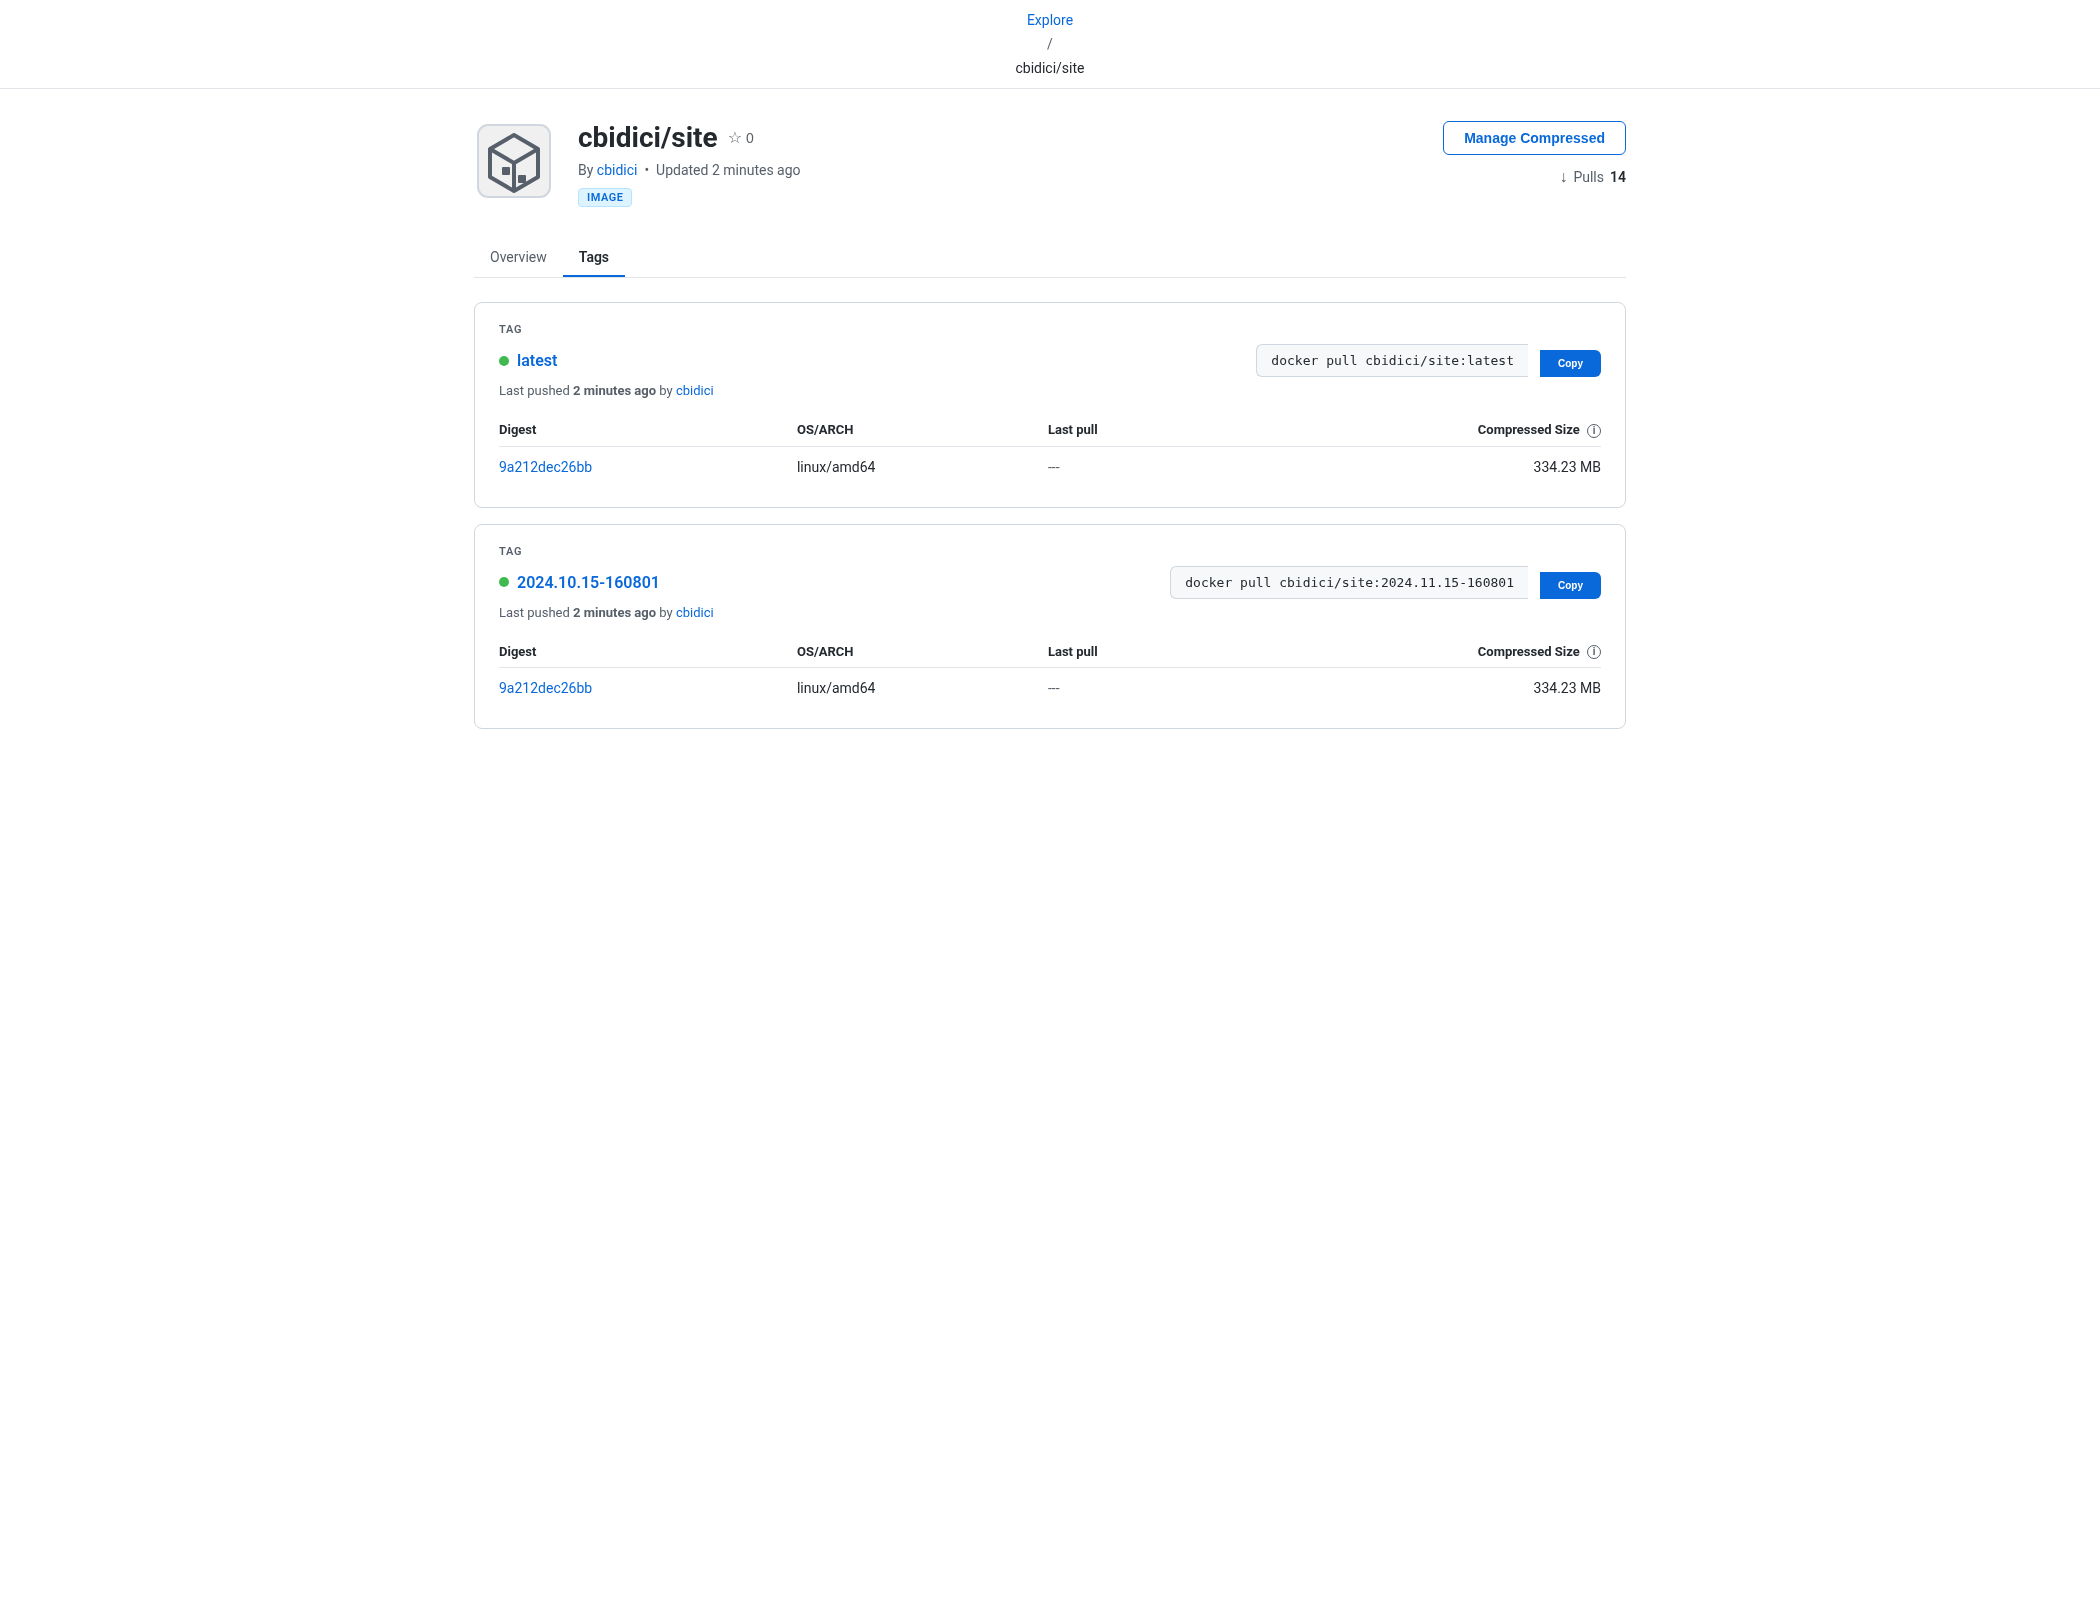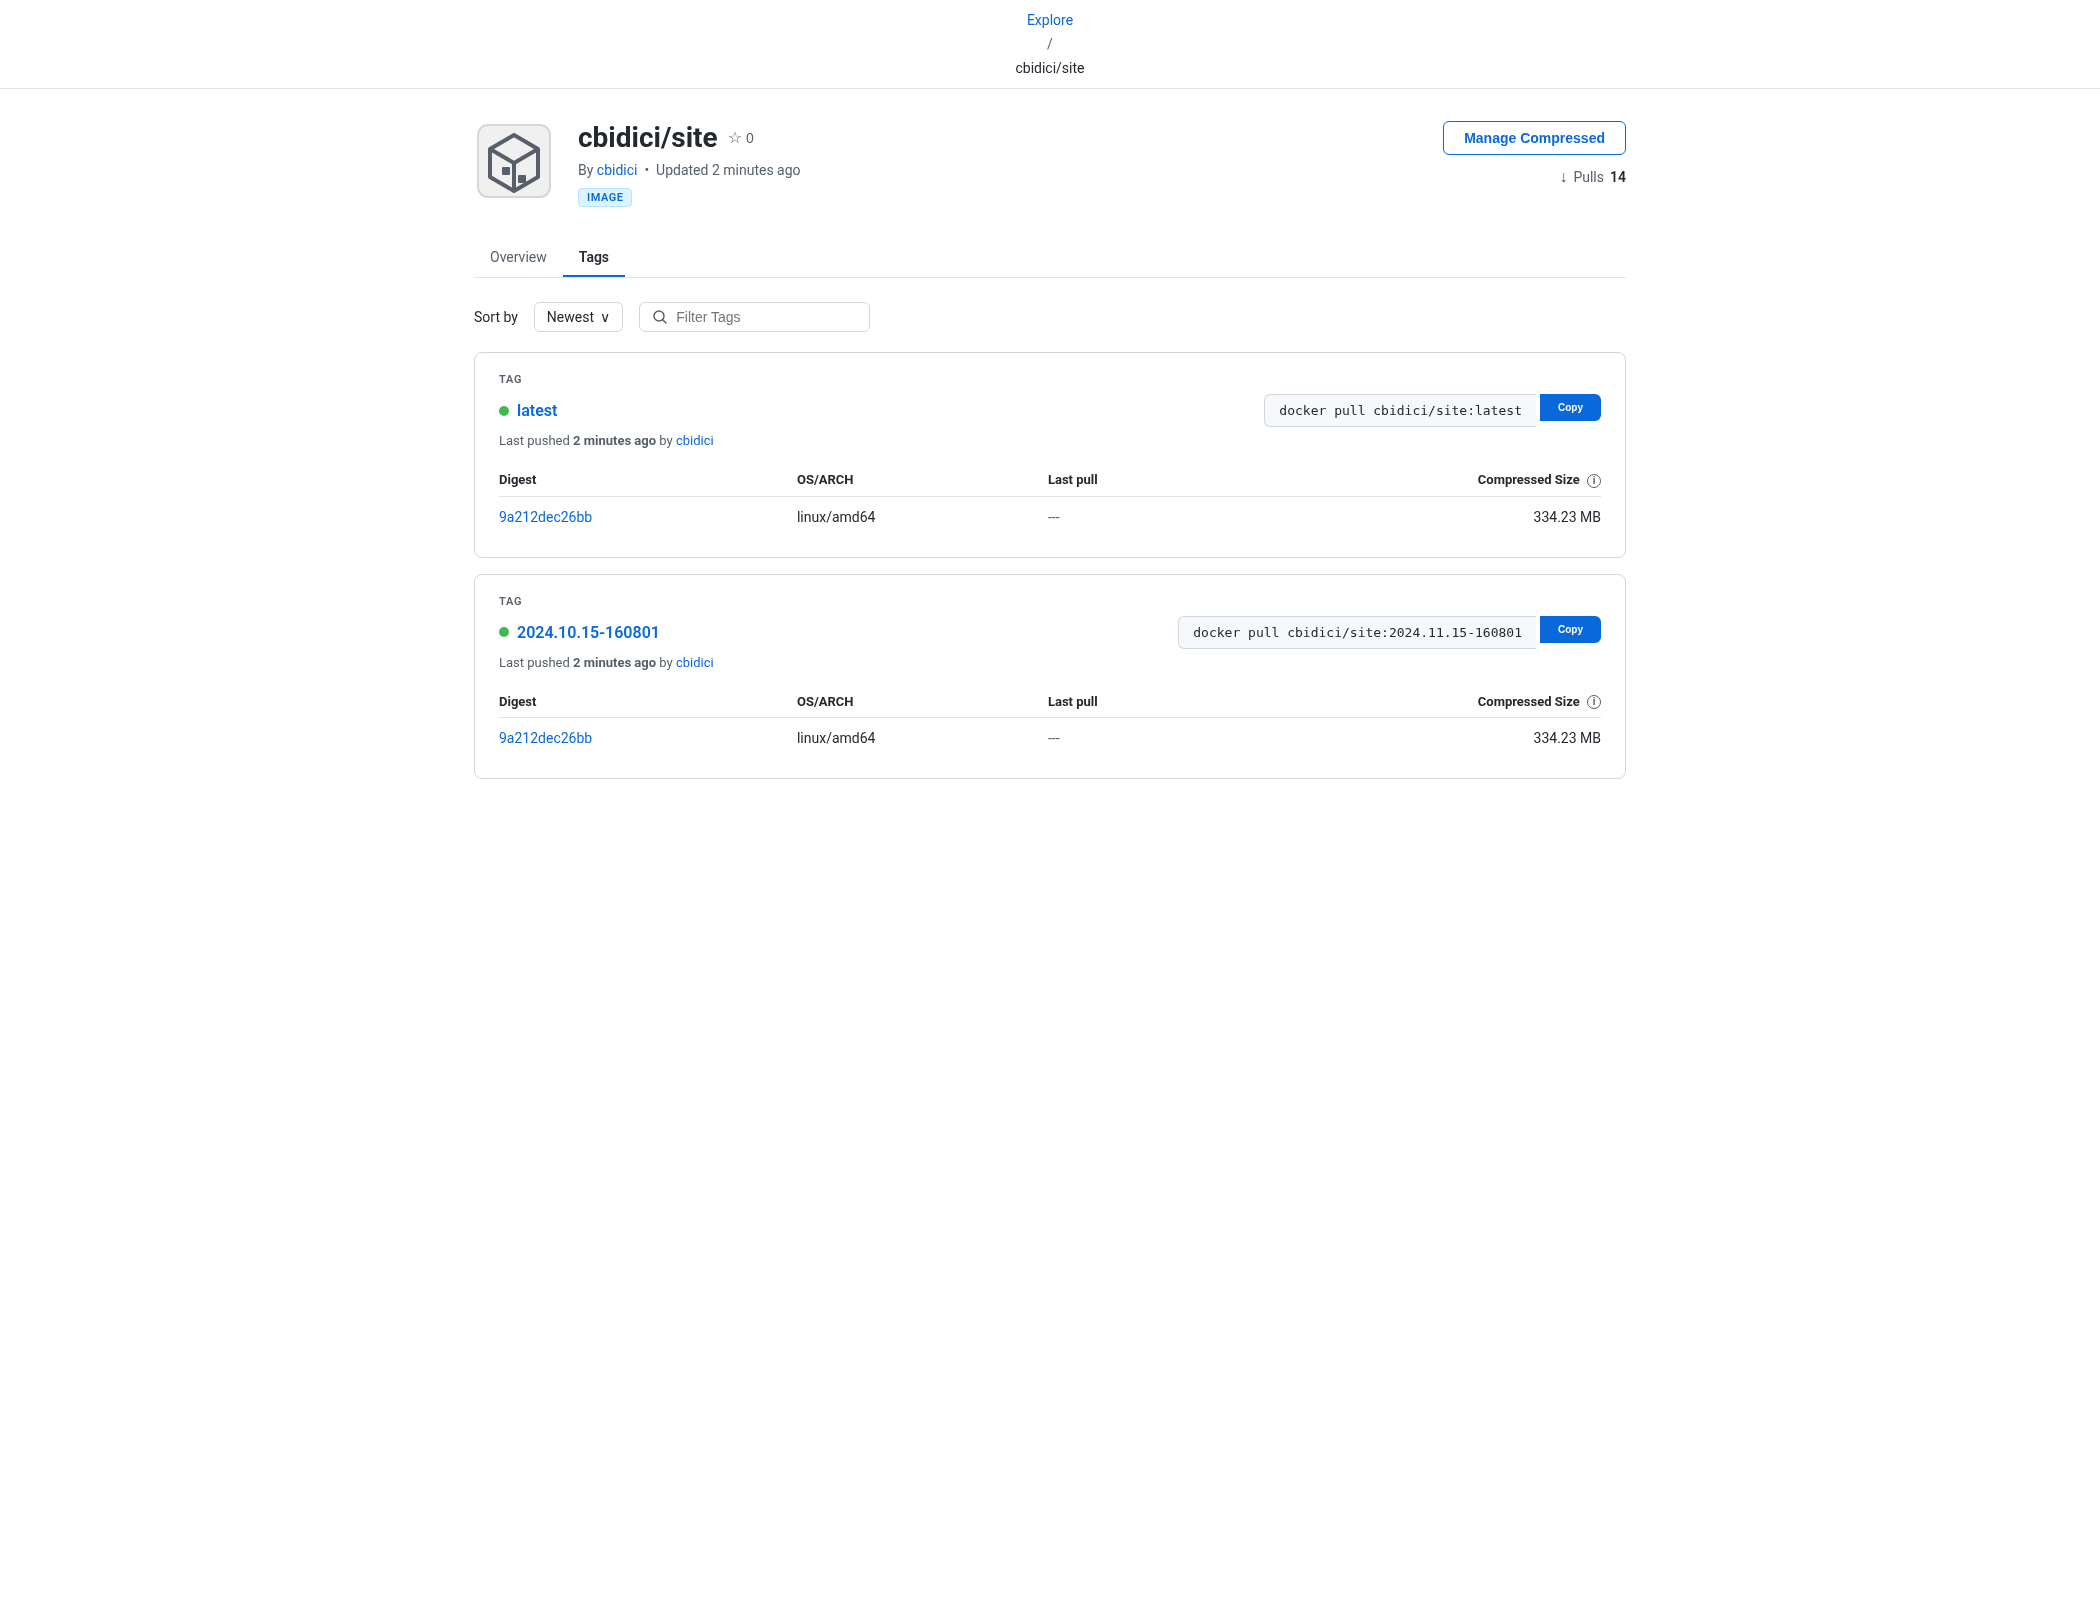--- a/index.html
+++ b/index.html
@@ -226,22 +226,22 @@
     }
     .tag-dot {
       width: 10px;
       height: 10px;
       border-radius: 50%;
       background: #3fb950;
       display: inline-block;
     }
     .pull-command-row {
       display: flex;
-      align-items: flex-start;
-      gap: 4px;
+      align-items: flex-end;
+      gap: 12px;
     }
     .pull-command {
       font-family: 'SFMono-Regular', Consolas, monospace;
       font-size: 13px;
       background: #f6f8fa;
       border: 1px solid #d0d7de;
       border-right: none;
       border-radius: 6px 0 0 6px;
       padding: 8px 14px;
       color: #24292f;
@@ -366,34 +366,20 @@
         <span class="pulls-count">14</span>
       </div>
     </div>
   </div>
 
   <div class="tabs">
     <div class="tab">Overview</div>
     <div class="tab active">Tags</div>
   </div>
 
-  <div class="filter-bar">
-    <span class="sort-label">Sort by</span>
-    <div class="sort-select">
-      <span>Newest</span>
-      <span>∨</span>
-    </div>
-    <div class="search-box">
-      <svg class="search-icon-svg" width="16" height="16" viewBox="0 0 16 16" fill="none">
-        <circle cx="7" cy="7" r="5" stroke="#57606a" stroke-width="1.5"></circle>
-        <line x1="10.5" y1="10.5" x2="14" y2="14" stroke="#57606a" stroke-width="1.5" stroke-linecap="round"></line>
-      </svg>
-      <input type="text" placeholder="Filter Tags" style="">
-    </div>
-  </div>
 
   <div class="tag-card">
     <div class="tag-label">TAG</div>
     <div class="tag-row">
       <a href="#" class="tag-name">
         <span class="tag-dot"></span>
         <span>latest</span>
       </a>
       <div class="pull-command-row">
         <span class="pull-command">docker pull cbidici/site:latest</span>

